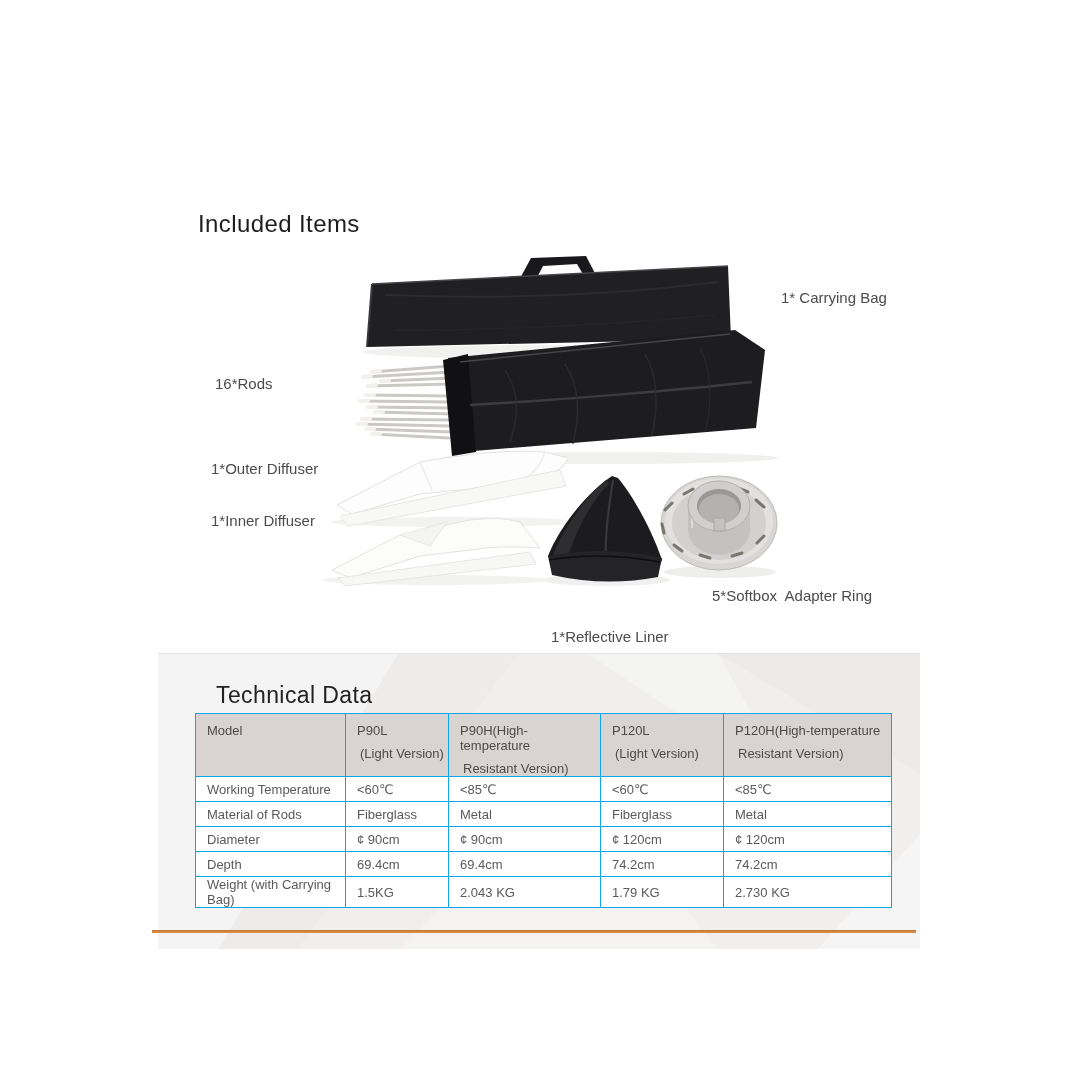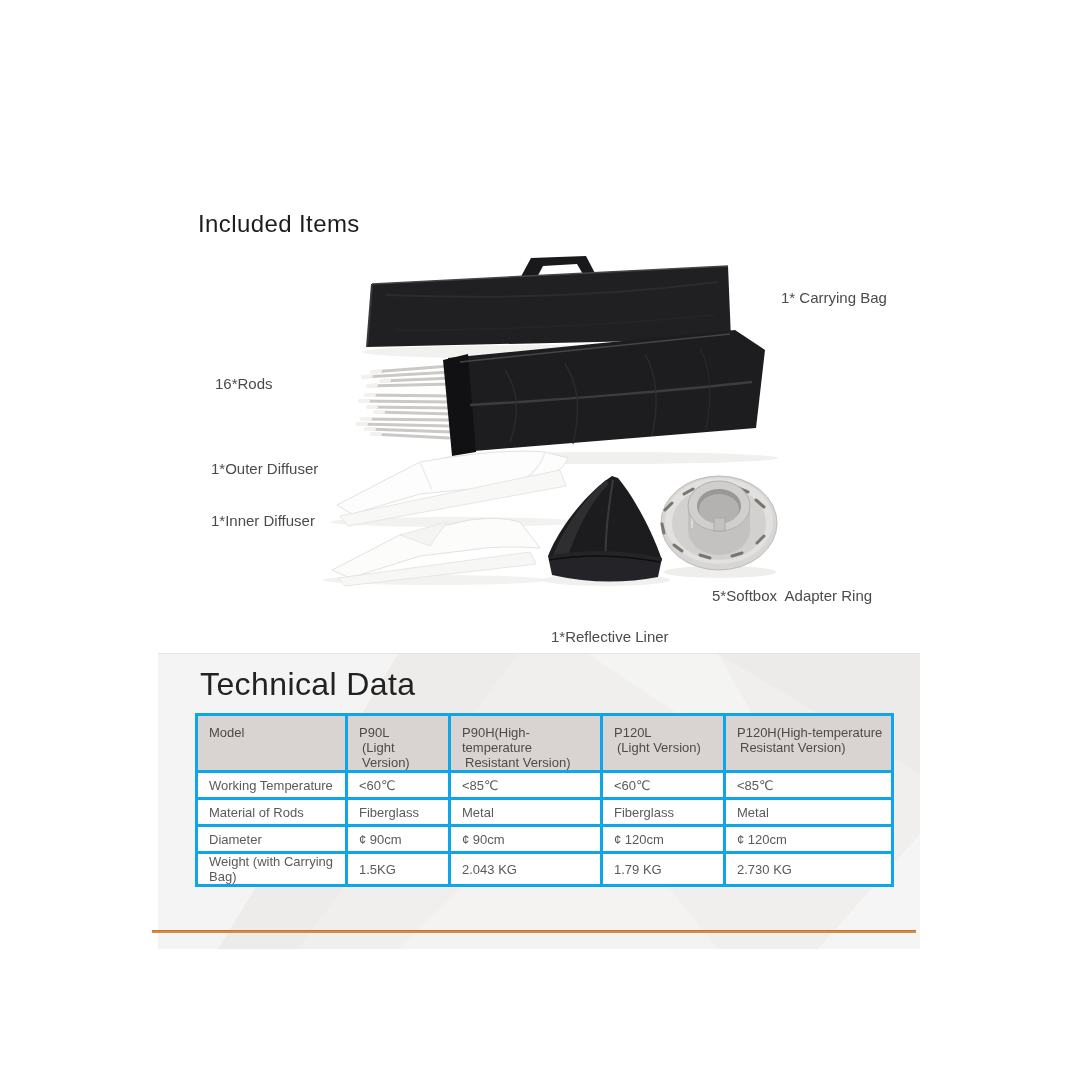--- a/index.html
+++ b/index.html
@@ -24,36 +24,36 @@
   .lbl-inner{left:211px;top:512px;text-align:center;}
   .lbl-reflective{left:551px;top:588px;margin-top:40px;}
   .lbl-ring{left:712px;top:587px;}
 
   .tech-panel{
     position:absolute;left:158px;top:653px;width:762px;height:295px;
     background:#f0efee;border-top:1px solid #e5e3e1;
   }
   .facets{position:absolute;left:0;top:0;width:762px;height:295px;}
   .tech-title{
-    position:absolute;left:42px;top:12px;margin:0;
-    font-size:32px;font-weight:400;color:#222;letter-spacing:.4px;
+    position:absolute;left:42px;top:12px;margin:16px;
+    font-size:23px;font-weight:400;color:#222;letter-spacing:.4px;
   }
   table.spec{
     position:absolute;left:37px;top:59px;width:696px;
     border-collapse:collapse;table-layout:fixed;background:#ffffff;
   }
   .spec th,.spec td{
-    border:3px solid #0ea5e9;font-weight:400;text-align:left;
+    border:1px solid #0ea5e9;font-weight:400;text-align:left;
     font-size:13px;color:#5a5a5a;padding:0 4px 0 11px;overflow:hidden;
   }
   .spec thead th{
     background:#d9d4d1;height:54px;vertical-align:top;color:#4e4a48;
   }
   .spec thead .l1{display:block;margin-top:9px;}
-  .spec thead .l2{display:block;padding-left:3px;}
+  .spec thead .l2{display:block;margin-top:8px;padding-left:3px;}
   .spec tbody td{height:24px;background:#ffffff;margin-top:33px;}
   .accent-line{
     position:absolute;left:-6px;top:276px;width:764px;height:2px;
     background:#d98a43;border-top:1px solid #c2762f;
   }
 </style>
 </head>
 <body>
 
 <div class="canvas">
@@ -231,20 +231,27 @@
           <td>Metal</td>
         </tr>
         <tr>
           <td>Diameter</td>
           <td>¢ 90cm</td>
           <td>¢ 90cm</td>
           <td>¢ 120cm</td>
           <td>¢ 120cm</td>
         </tr>
         <tr>
+          <td>Depth</td>
+          <td>69.4cm</td>
+          <td>69.4cm</td>
+          <td>74.2cm</td>
+          <td>74.2cm</td>
+        </tr>
+        <tr>
           <td>Weight (with Carrying Bag)</td>
           <td>1.5KG</td>
           <td>2.043 KG</td>
           <td>1.79 KG</td>
           <td>2.730 KG</td>
         </tr>
       </tbody>
     </table>
 
     <div class="accent-line"></div>

